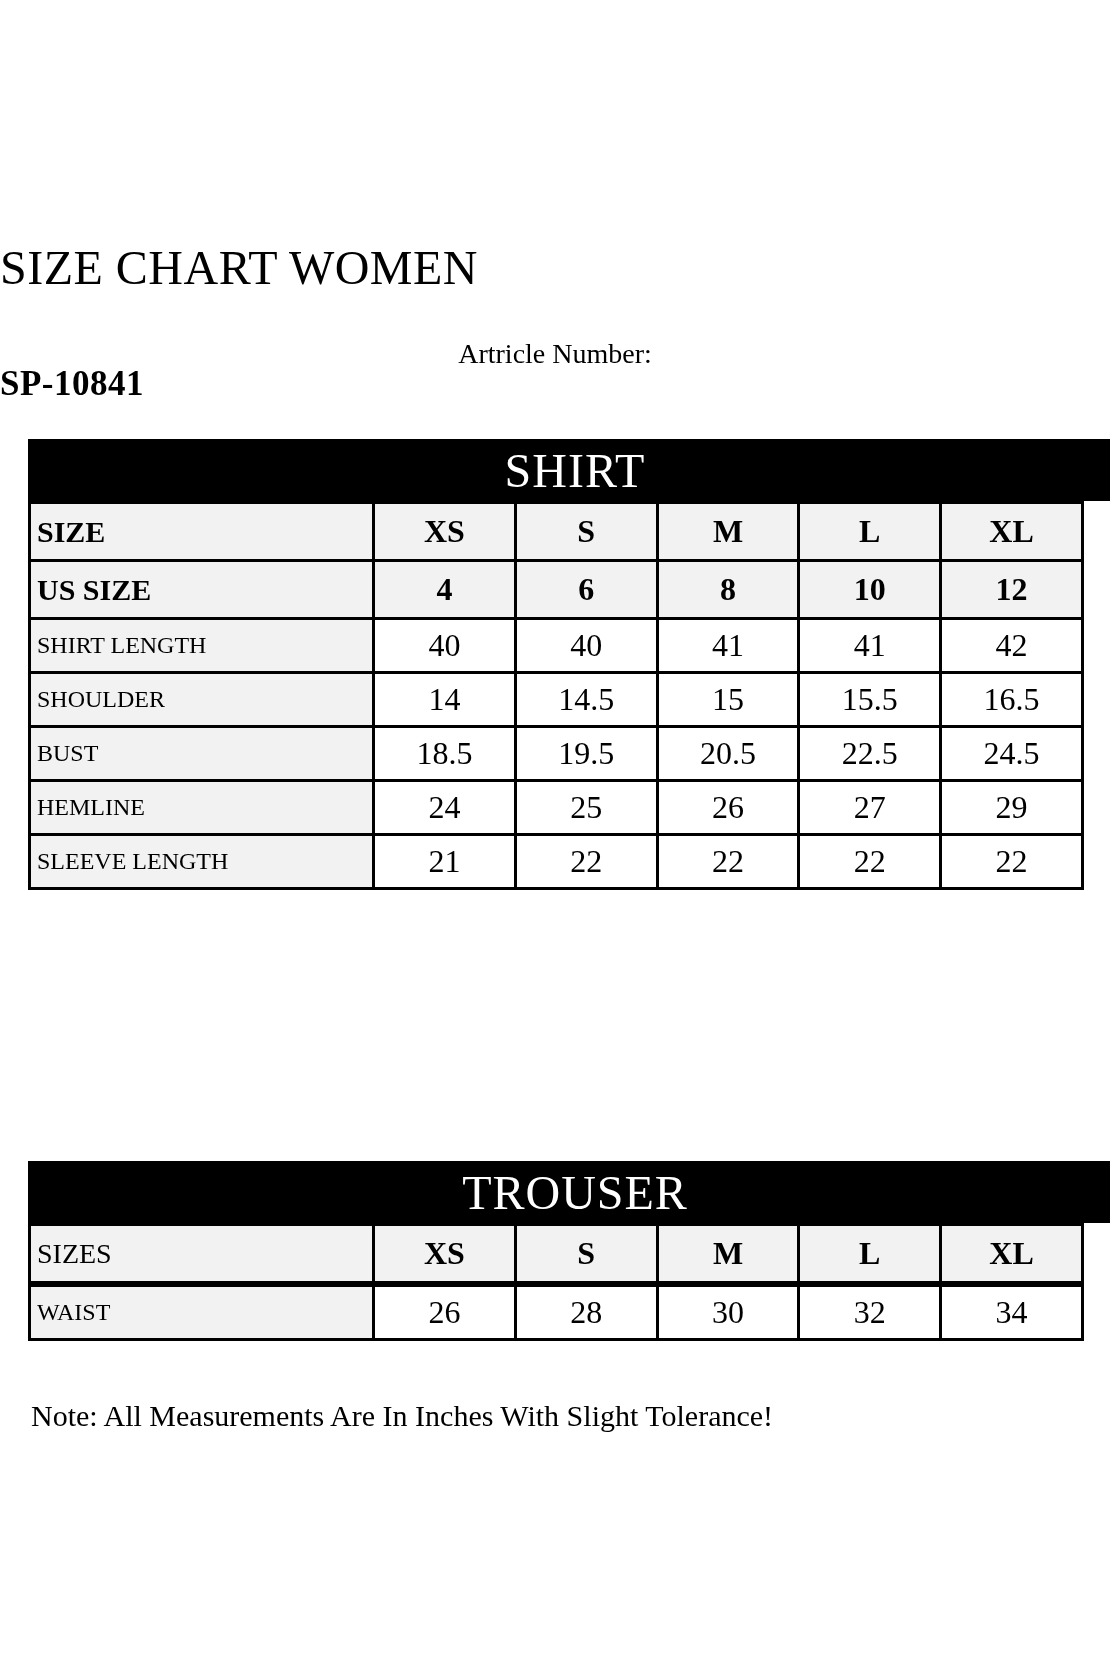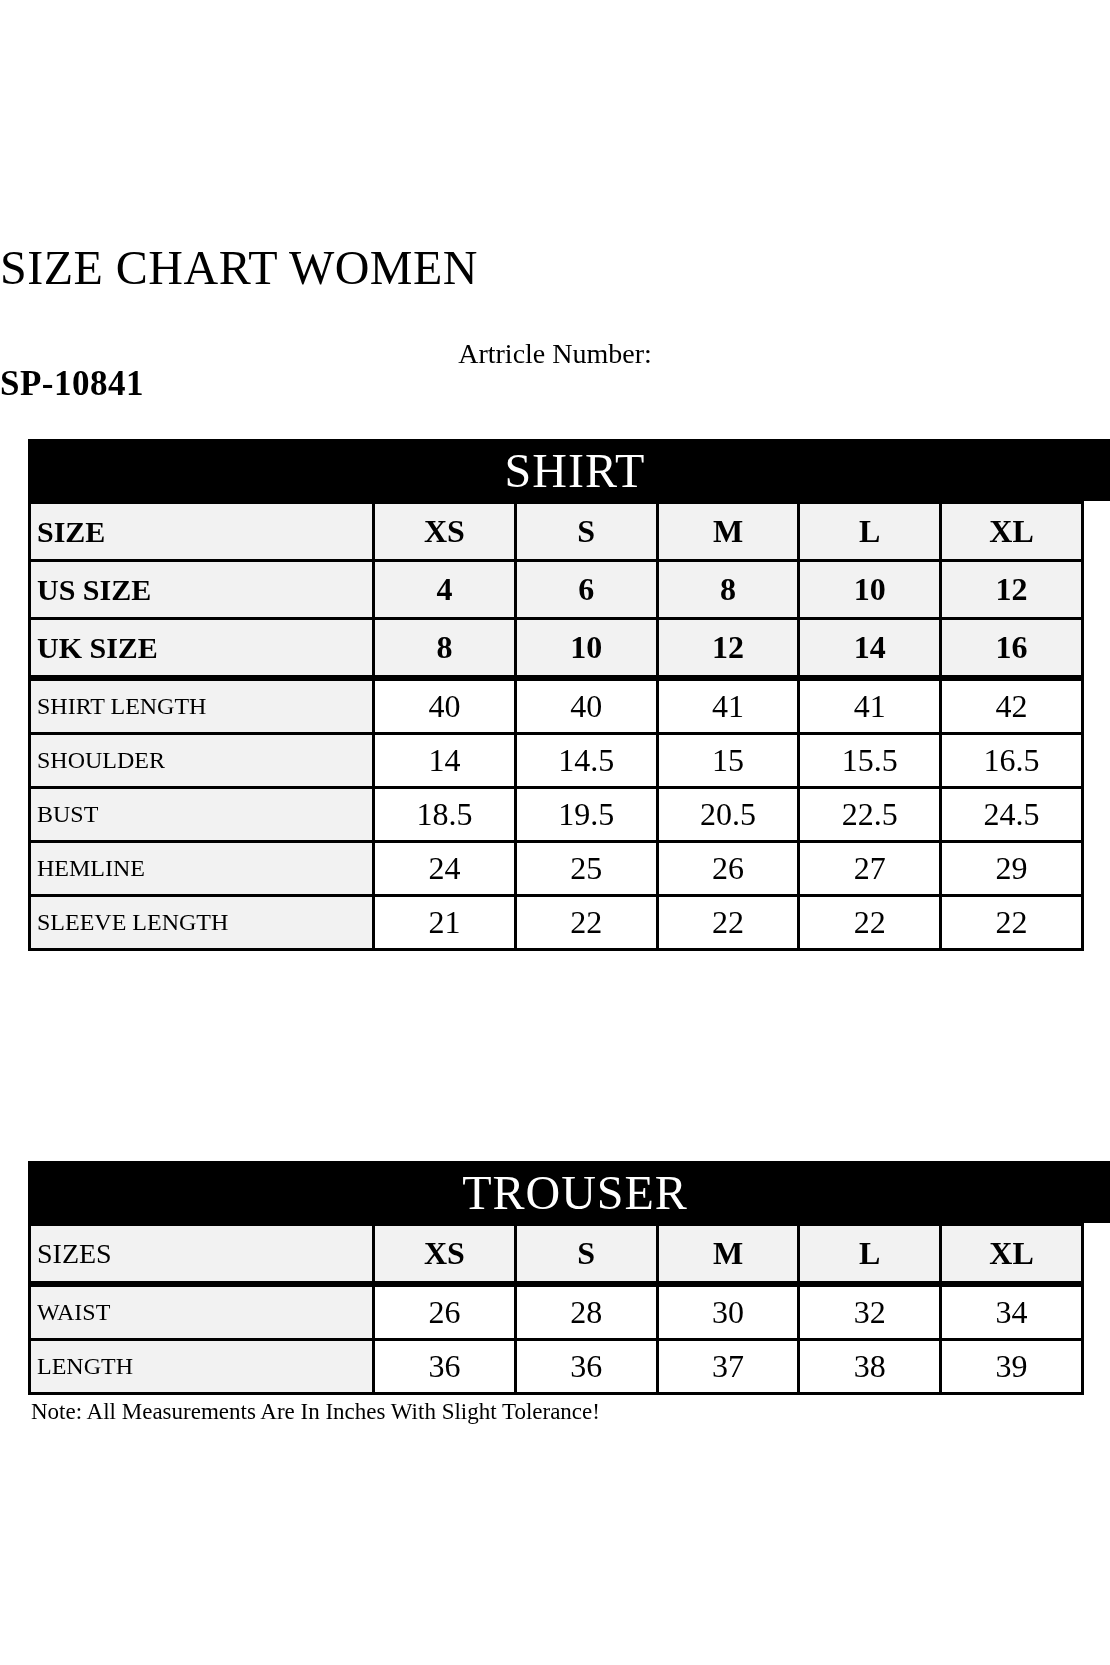--- a/index.html
+++ b/index.html
@@ -60,21 +60,21 @@
   }
   tr.size-row td{background:var(--label-bg);font-weight:bold;height:55px;}
   tr.size-row td.label-cell{font-size:30px;}
   tr.size-row td.label-cell.normal-weight{font-weight:normal;font-size:28px;}
   tr.thick-bottom td{border-bottom-width:6px;}
   tr.meas-row td{height:51px;font-weight:normal;}
   tr.meas-row td.label-cell{font-size:24px;}
 
   .note-text{
     position:absolute;left:31px;top:1398px;
-    font-size:23px;line-height:1.2;white-space:nowrap;
+    font-size:30px;line-height:1.2;white-space:nowrap;
   }
 </style>
 </head>
 <body>
 
 <div class="page">
 
   <div class="page-title">SIZE CHART WOMEN</div>
 
   <div class="article-label">Artricle Number:</div>
@@ -100,28 +100,20 @@
             <td>L</td>
             <td>XL</td>
           </tr>
           <tr class="size-row">
             <td class="label-cell">US SIZE</td>
             <td>4</td>
             <td>6</td>
             <td>8</td>
             <td>10</td>
             <td>12</td>
-          </tr>
-          <tr class="size-row thick-bottom">
-            <td class="label-cell">UK SIZE</td>
-            <td>8</td>
-            <td>10</td>
-            <td>12</td>
-            <td>14</td>
-            <td>16</td>
           </tr>
           <tr class="meas-row">
             <td class="label-cell">SHIRT LENGTH</td>
             <td>40</td>
             <td>40</td>
             <td>41</td>
             <td>41</td>
             <td>42</td>
           </tr>
           <tr class="meas-row">
@@ -181,27 +173,19 @@
             <td>XL</td>
           </tr>
           <tr class="meas-row">
             <td class="label-cell">WAIST</td>
             <td>26</td>
             <td>28</td>
             <td>30</td>
             <td>32</td>
             <td>34</td>
           </tr>
-          <tr class="meas-row">
-            <td class="label-cell">LENGTH</td>
-            <td>36</td>
-            <td>36</td>
-            <td>37</td>
-            <td>38</td>
-            <td>39</td>
-          </tr>
         </tbody>
     </table>
   </div>
 
   <div class="note-text">Note: All Measurements Are In Inches With Slight Tolerance!</div>
 
 </div>
 
 </body></html>

